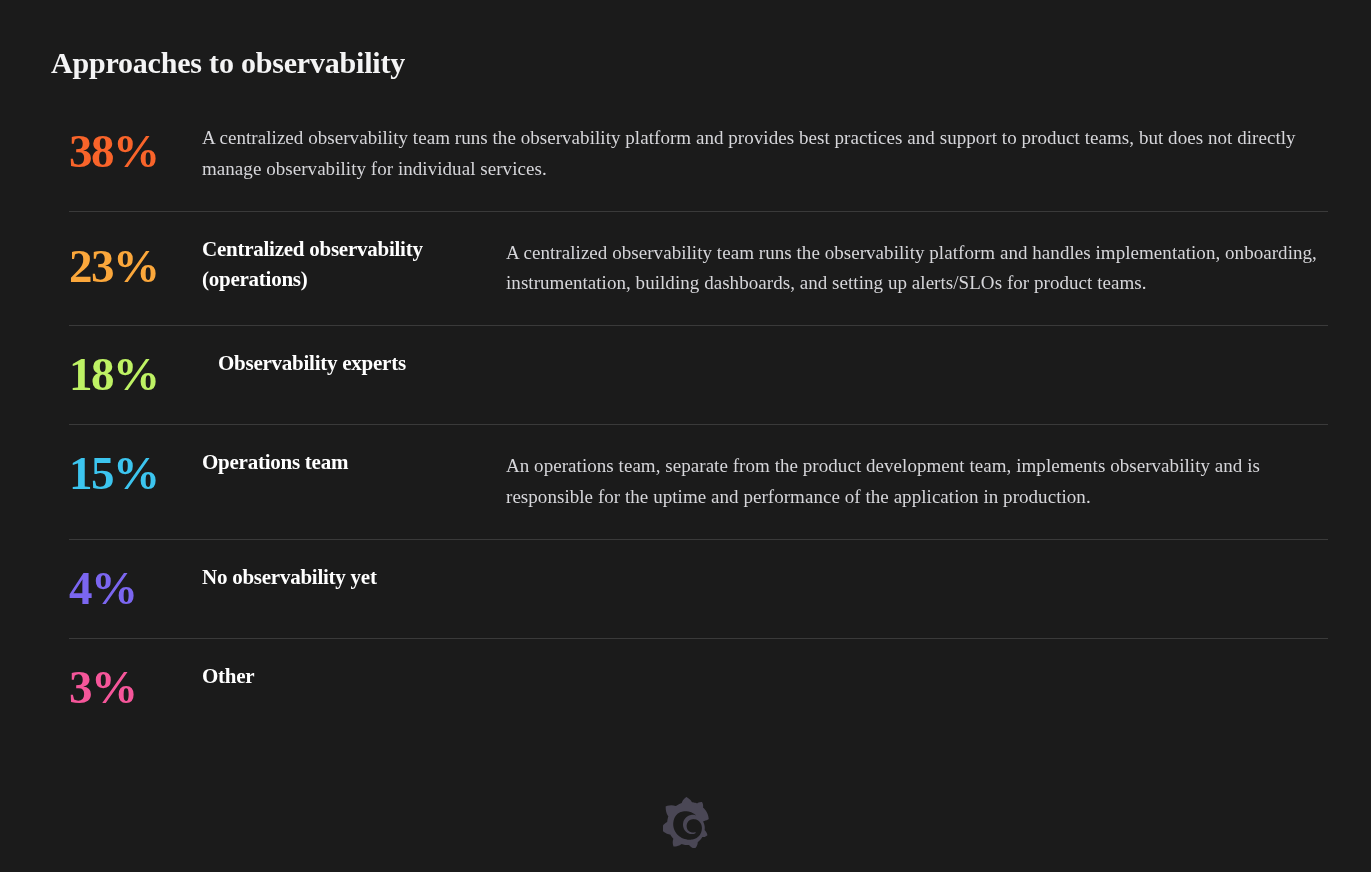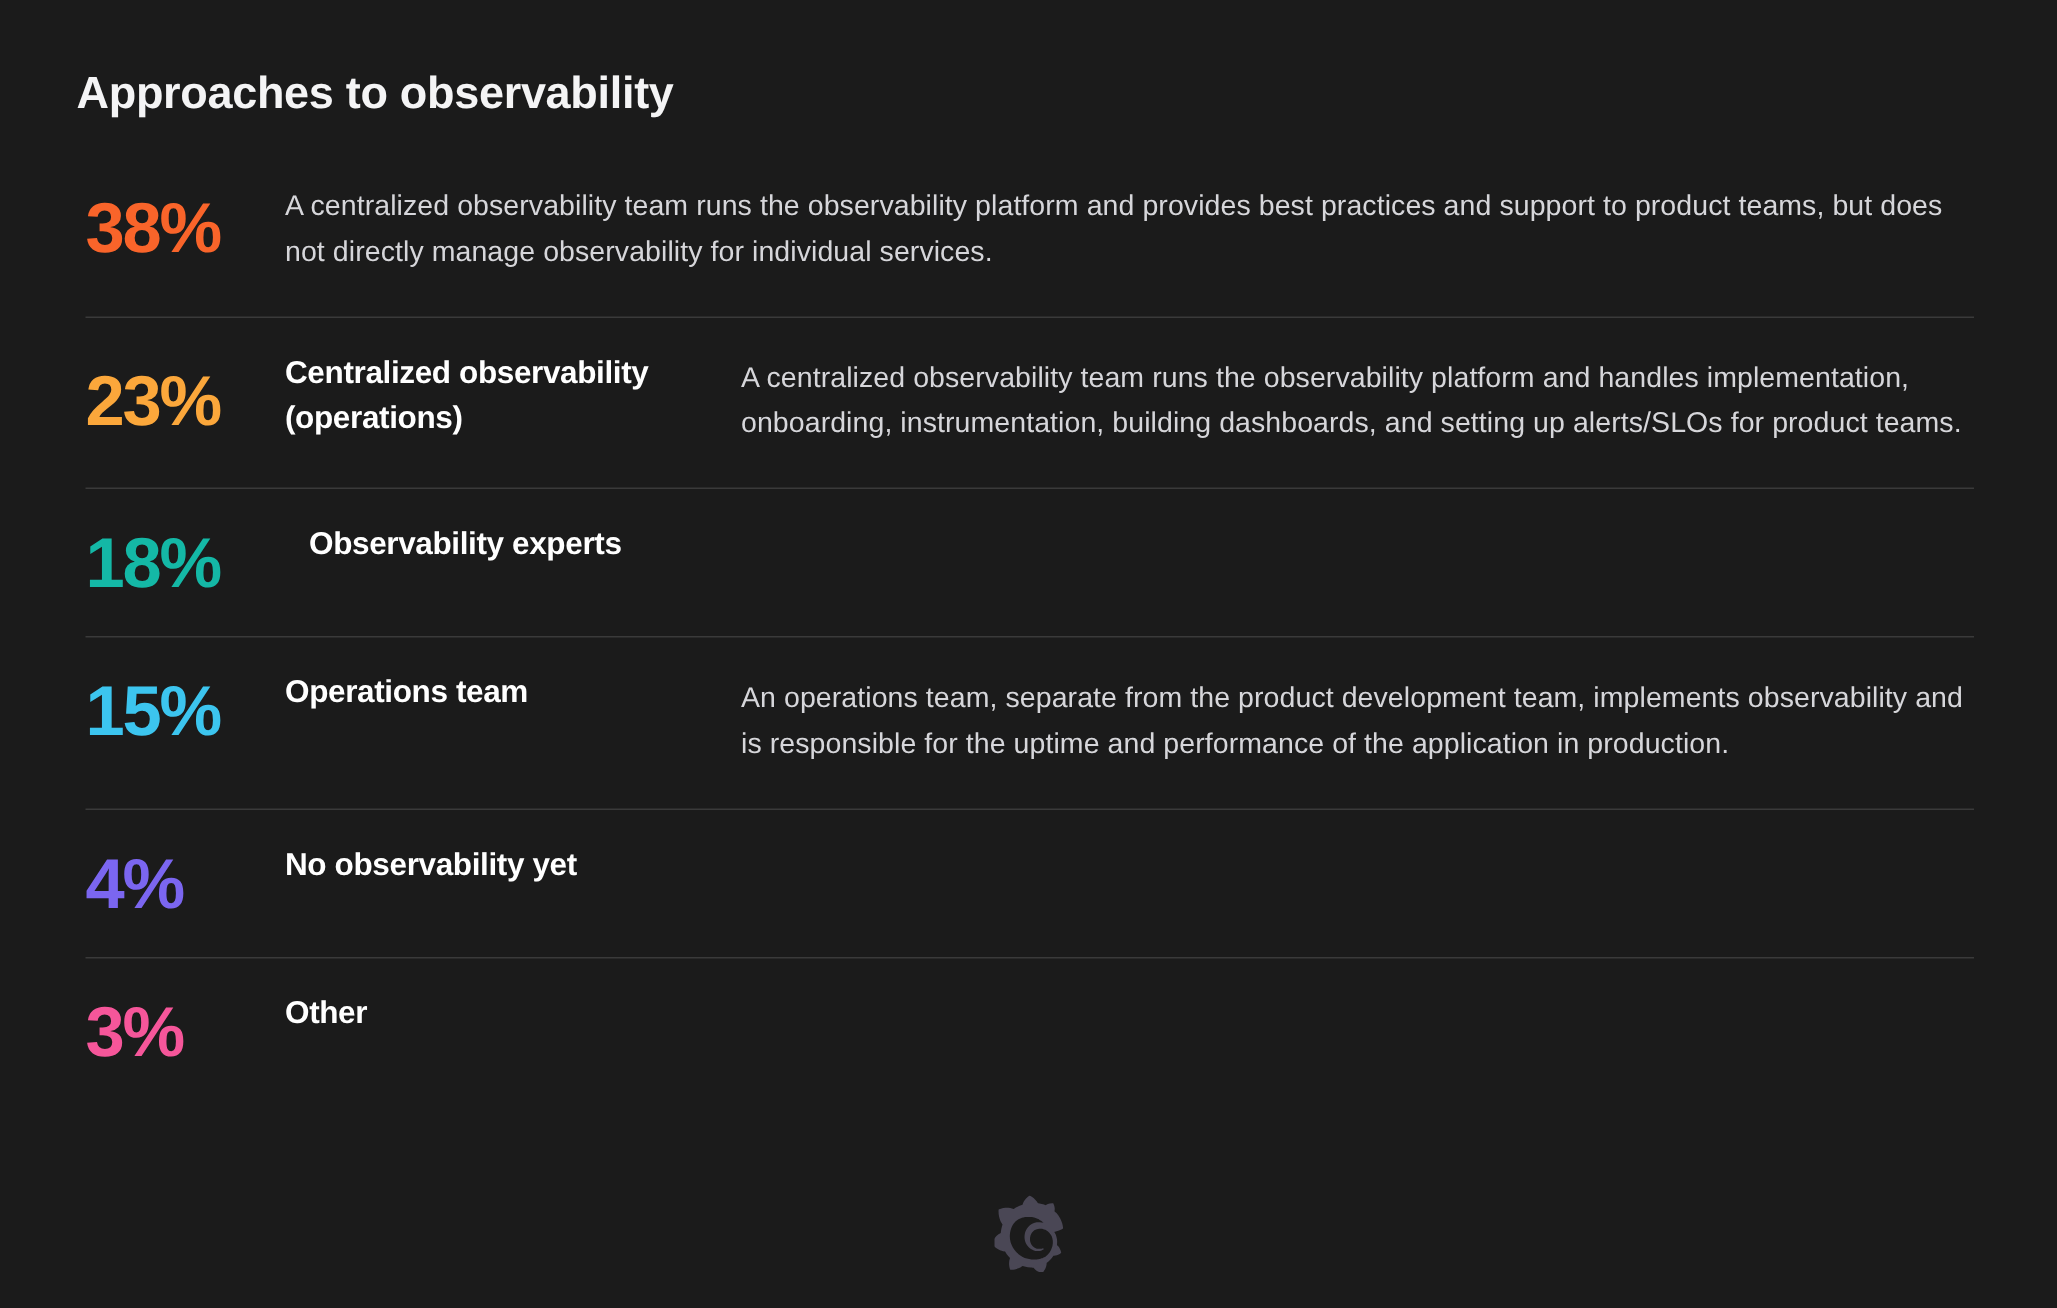--- a/index.html
+++ b/index.html
@@ -5,40 +5,40 @@
   html, body {
     margin: 0;
     padding: 0;
     background: #1b1b1b;
   }
   .page {
     position: relative;
     width: 1371px;
     height: 872px;
     background: #1b1b1b;
-    font-family: Liberation Sans, sans-serif;
+    font-family: Liberation Serif, serif;
     overflow: hidden;
     box-sizing: border-box;
   }
 
   .title {
     position: absolute;
     left: 51px;
     top: 44px;
     font-size: 30px;
     font-weight: 700;
     color: #f4f4f5;
     letter-spacing: -0.2px;
     line-height: 1.25;
     white-space: nowrap;
   }
 
   .rows {
     position: absolute;
-    left: 57px;
+    left: 69px;
     top: 106px;
     width: 1259px;
   }
 
   .row {
     display: flex;
     align-items: flex-start;
     border-top: 1px solid #3a3a3a;
     box-sizing: border-box;
   }
@@ -136,21 +136,21 @@
       <div class="col-label">
         <div class="label" style="color: rgb(255, 255, 255);">Centralized observability (operations)</div>
       </div>
       <div class="col-desc">
         <div class="desc" style="color: rgb(214, 214, 218);">A centralized observability team runs the observability platform and handles implementation, onboarding, instrumentation, building dashboards, and setting up alerts/SLOs for product teams.</div>
       </div>
     </div>
 
     <div class="row row-3" style="border-top-color: rgb(58, 58, 58);">
       <div class="col-pct">
-        <div class="pct" style="color: #14b8a6;">18%</div>
+        <div class="pct" style="color: #bef264;">18%</div>
       </div>
       <div class="col-label">
         <div class="label" style="color: rgb(255, 255, 255); margin-left: 16px;">Observability experts</div>
       </div>
     </div>
 
     <div class="row row-4" style="border-top-color: rgb(58, 58, 58);">
       <div class="col-pct">
         <div class="pct" style="color: rgb(60, 197, 239);">15%</div>
       </div>

